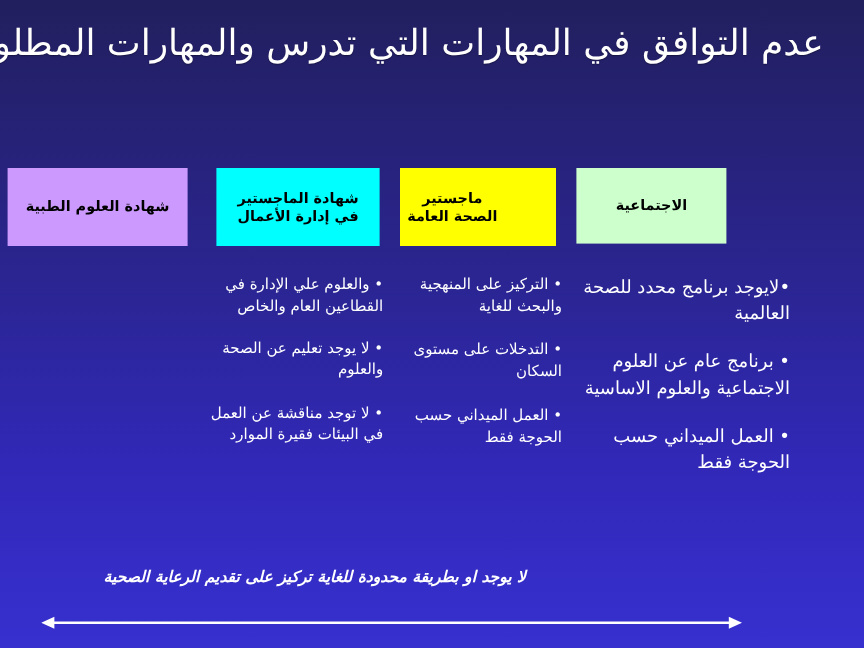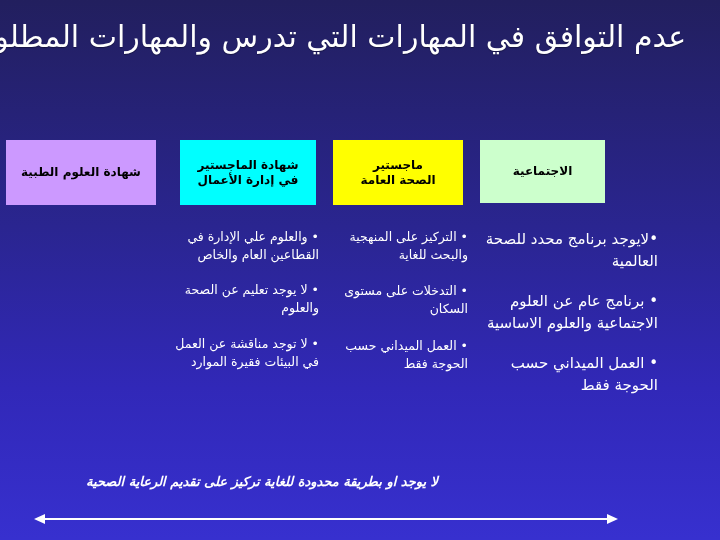--- a/index.html
+++ b/index.html
@@ -48,21 +48,21 @@
     direction: rtl;
     color: #000000;
     font-weight: bold;
     font-size: 12px;
     line-height: 1.25;
     padding: 2px 6px;
     box-sizing: border-box;
   }
   #hdr-medical  { left: 38px;  top: 140px; width: 150px; height: 65px; background: #cc99ff; }
   #hdr-mba      { left: 212px; top: 140px; width: 136px; height: 65px; background: #00ffff; }
-  #hdr-mph      { left: 365px; top: 140px; width: 130px; height: 65px; background: #ffff00; }
+  #hdr-mph      { left: 365px; top: 140px; width: 130px; height: 65px; background: #ffff00; justify-content: flex-end; }
   #hdr-bachelor { left: 512px; top: 140px; width: 125px; height: 63px; background: #ccffcc; }
 
   
   .col {
     position: absolute;
     top: 228px;
     direction: rtl;
     color: #ffffff;
     text-align: right;
     box-sizing: border-box;

